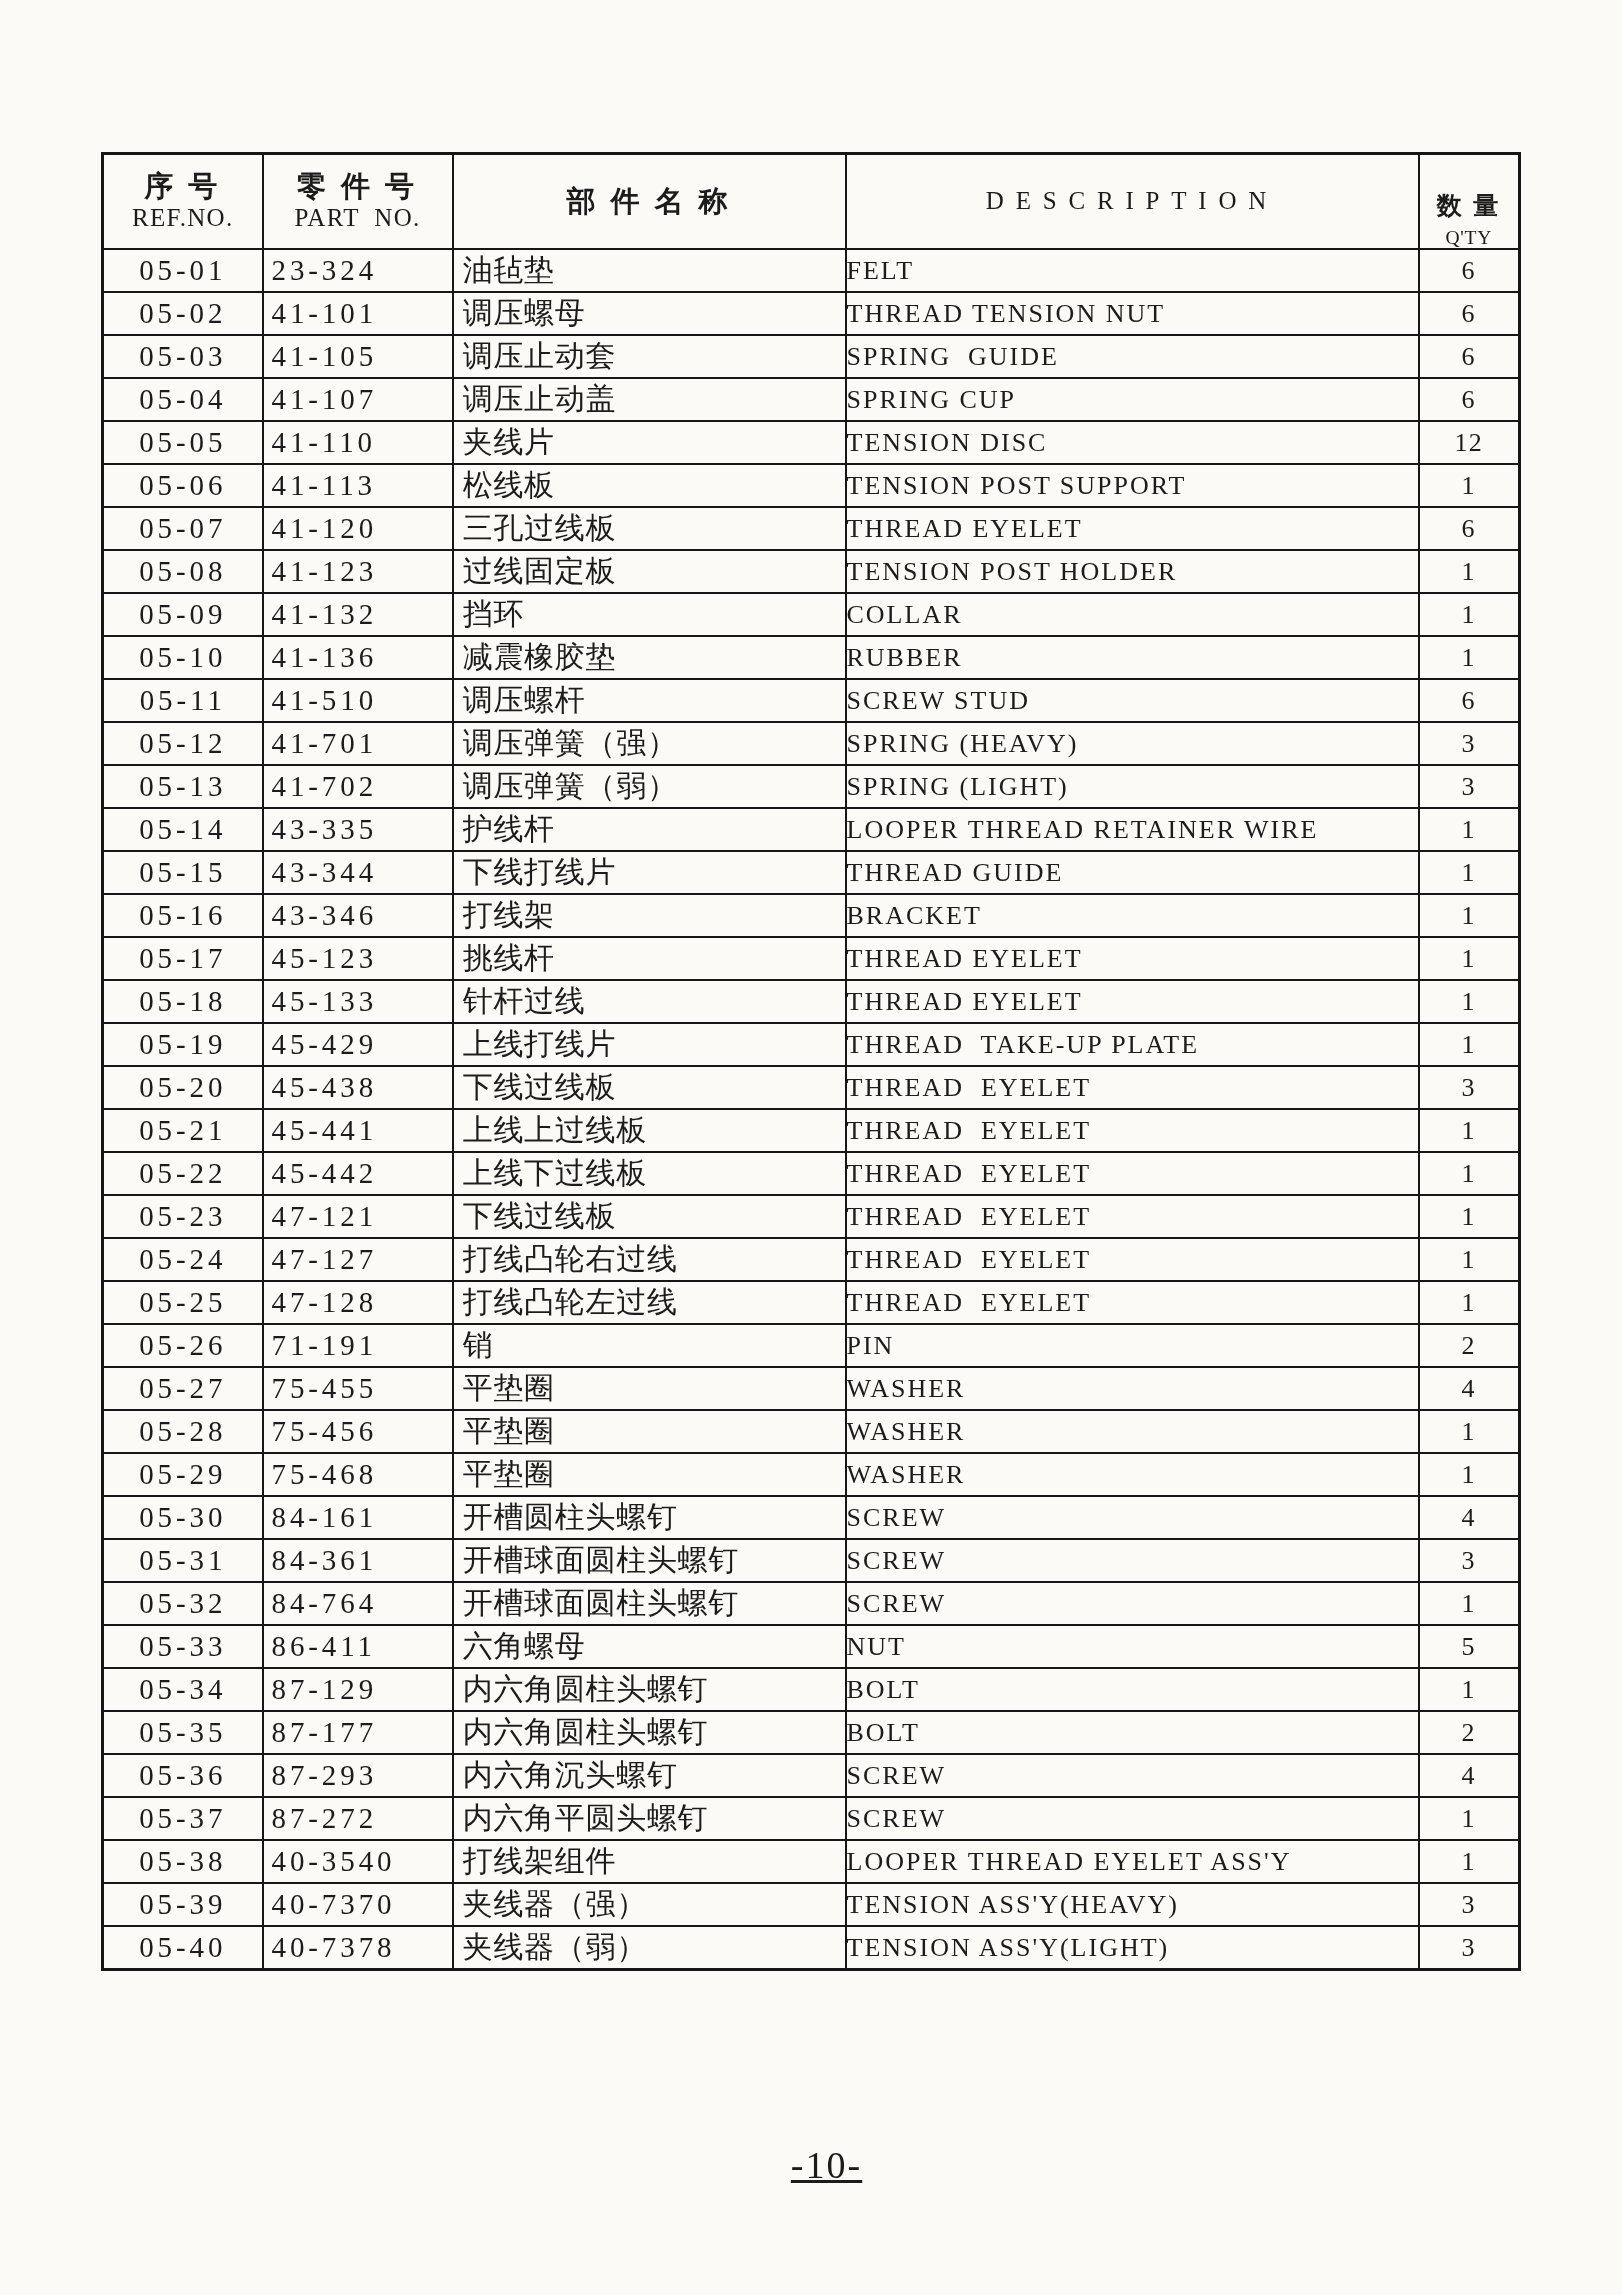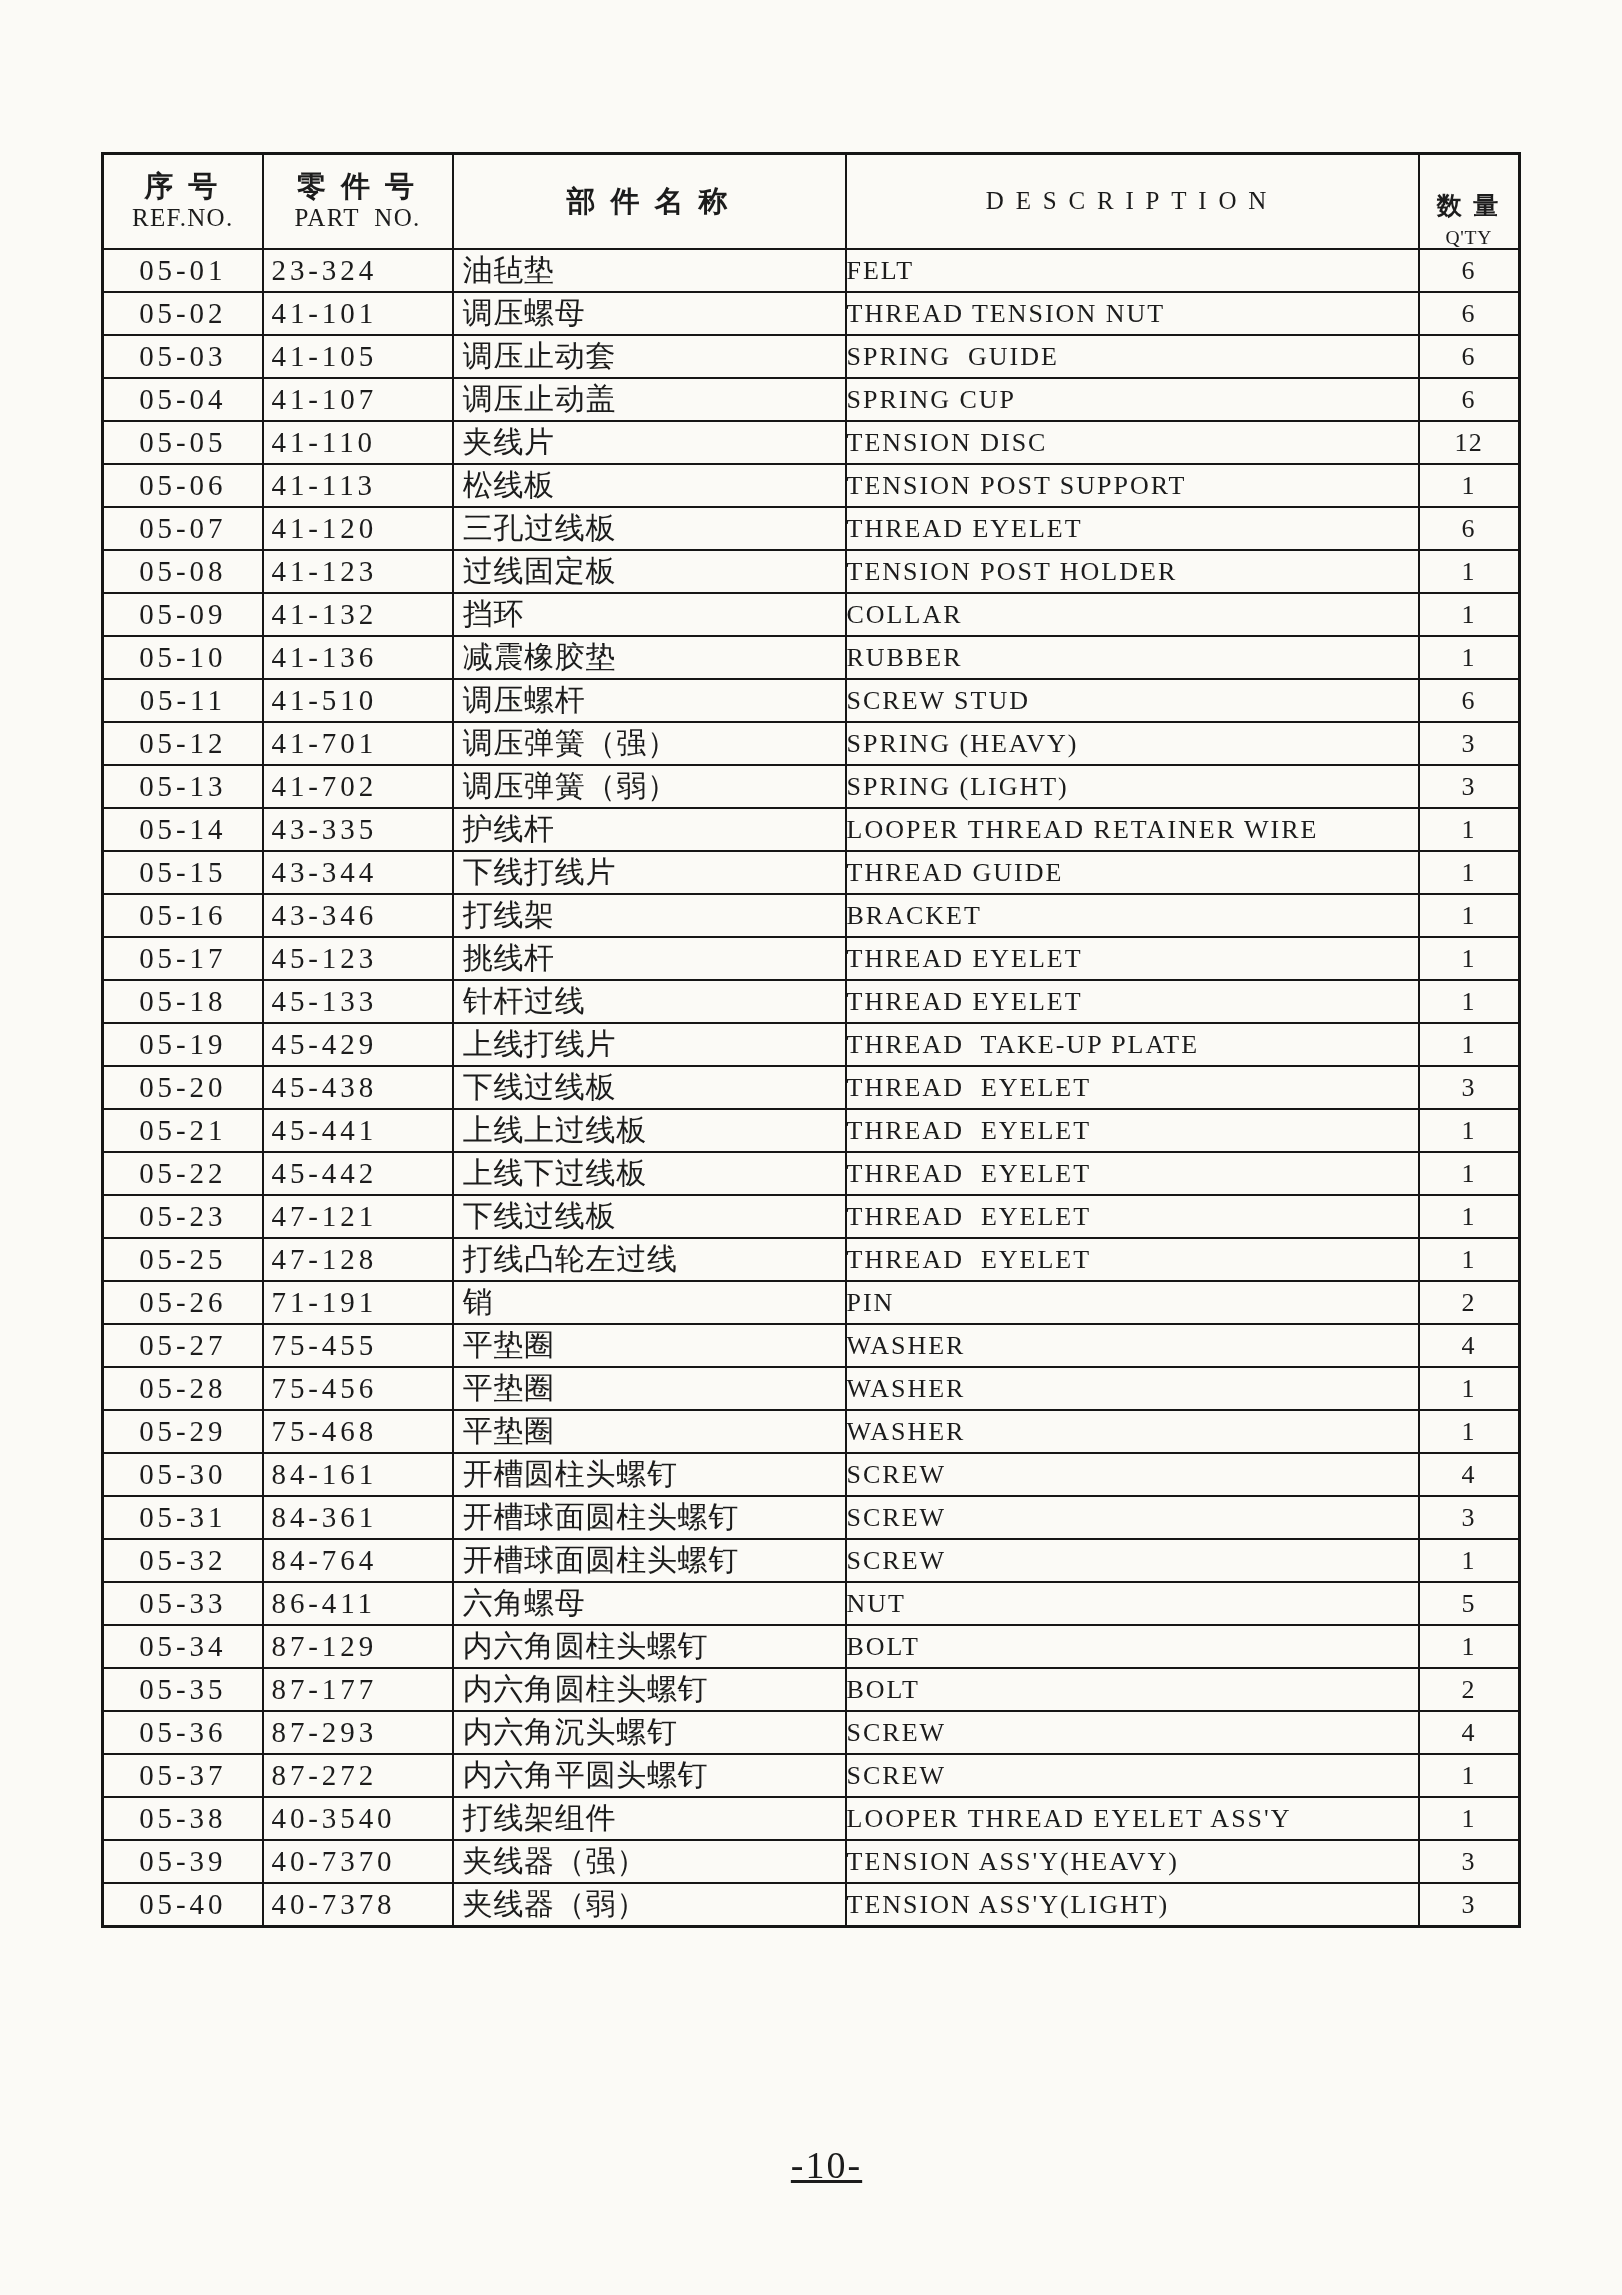--- a/index.html
+++ b/index.html
@@ -316,20 +316,27 @@
     <td class="c-qty">1</td>
   </tr>
         <tr>
     <td class="c-ref">05-23</td>
     <td class="c-part">47-121</td>
     <td class="c-name">下线过线板</td>
     <td class="c-desc">THREAD  EYELET</td>
     <td class="c-qty">1</td>
   </tr>
         <tr>
+    <td class="c-ref">05-24</td>
+    <td class="c-part">47-127</td>
+    <td class="c-name">打线凸轮右过线</td>
+    <td class="c-desc">THREAD  EYELET</td>
+    <td class="c-qty">1</td>
+  </tr>
+        <tr>
     <td class="c-ref">05-25</td>
     <td class="c-part">47-128</td>
     <td class="c-name">打线凸轮左过线</td>
     <td class="c-desc">THREAD  EYELET</td>
     <td class="c-qty">1</td>
   </tr>
         <tr>
     <td class="c-ref">05-26</td>
     <td class="c-part">71-191</td>
     <td class="c-name">销</td>

